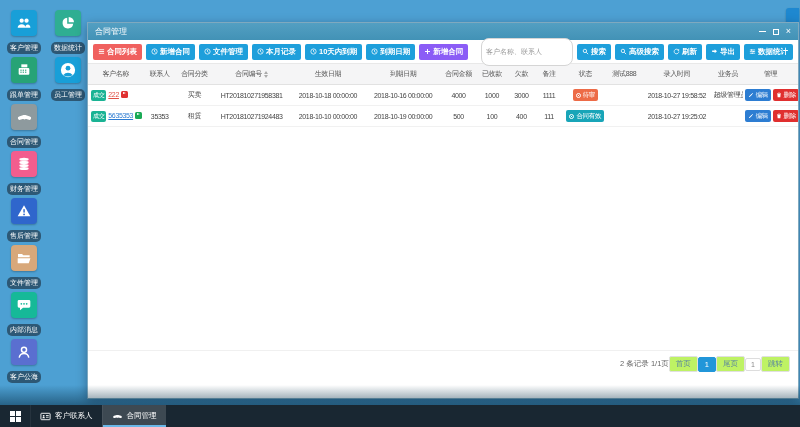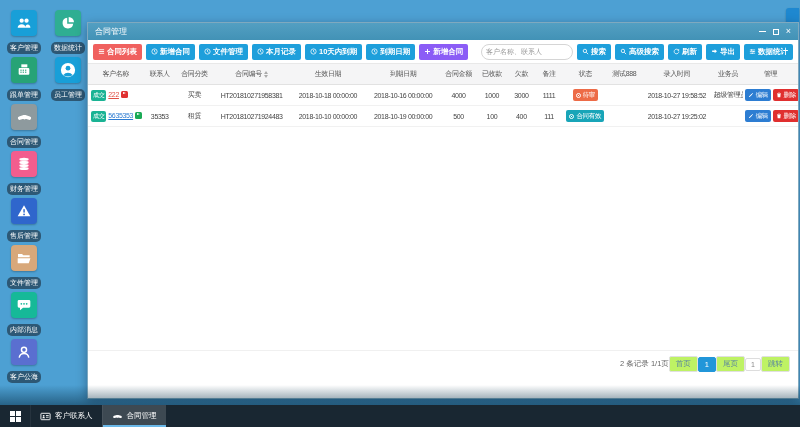--- a/index.html
+++ b/index.html
@@ -33,21 +33,21 @@
   .wctl { display:flex; align-items:center; gap:7px; }
   .wctl .mn { width:7px; height:1.5px; background:#fff; }
   .wctl .mx { width:6px; height:6px; border:1px solid #fff; }
   .wctl .cl { font-size:9px; line-height:9px; }
 
   
   .toolbar { height:24px; display:flex; align-items:center; gap:4px; padding:0 5px; border-bottom:1px solid #e8e8e8; background:#fff; }
   .tbtn { height:16px; display:inline-flex; align-items:center; gap:2px; padding:0 5px; border:none; border-radius:2px; color:#fff; font-size:7.5px; white-space:nowrap; cursor:pointer;font-weight:bold; }
   .b-red{background:#f0605e} .b-blue{background:#1e9fdb} .b-green{background:#8b5cf6}
   .spacer { flex:1; }
-  .srch { width:92px; height:16px; border:1px solid #d5d5d5; border-radius:8px; font-size:7px; padding:0 4px; color:#555; }
+  .srch { width:92px; height:28px; border:1px solid #d5d5d5; border-radius:8px; font-size:7px; padding:0 4px; color:#555; }
   .srch::placeholder { color:#999; }
   .ticon { display:inline-block; width:7px; height:7px; }
 
   
   table { width:100%; border-collapse:collapse; table-layout:fixed; letter-spacing:-0.35px; }
   th { font-size:7px; font-weight:normal; color:#555; background:#f5f5f6; border-bottom:1px solid #e2e2e2; padding:5px 1px; text-align:center; white-space:nowrap; overflow:hidden; }
   td { font-size:7px; color:#444; padding:4px 1px; text-align:center; border-bottom:1px solid #f1f1f1; white-space:nowrap; overflow:hidden; }
   .sort { display:inline-flex; flex-direction:column; gap:1px; vertical-align:middle; margin-left:2px; }
   .sort i { width:0; height:0; border-left:2.5px solid transparent; border-right:2.5px solid transparent; display:block; }
   .sort .up { border-bottom:3px solid #aaa; } .sort .dn { border-top:3px solid #aaa; }

